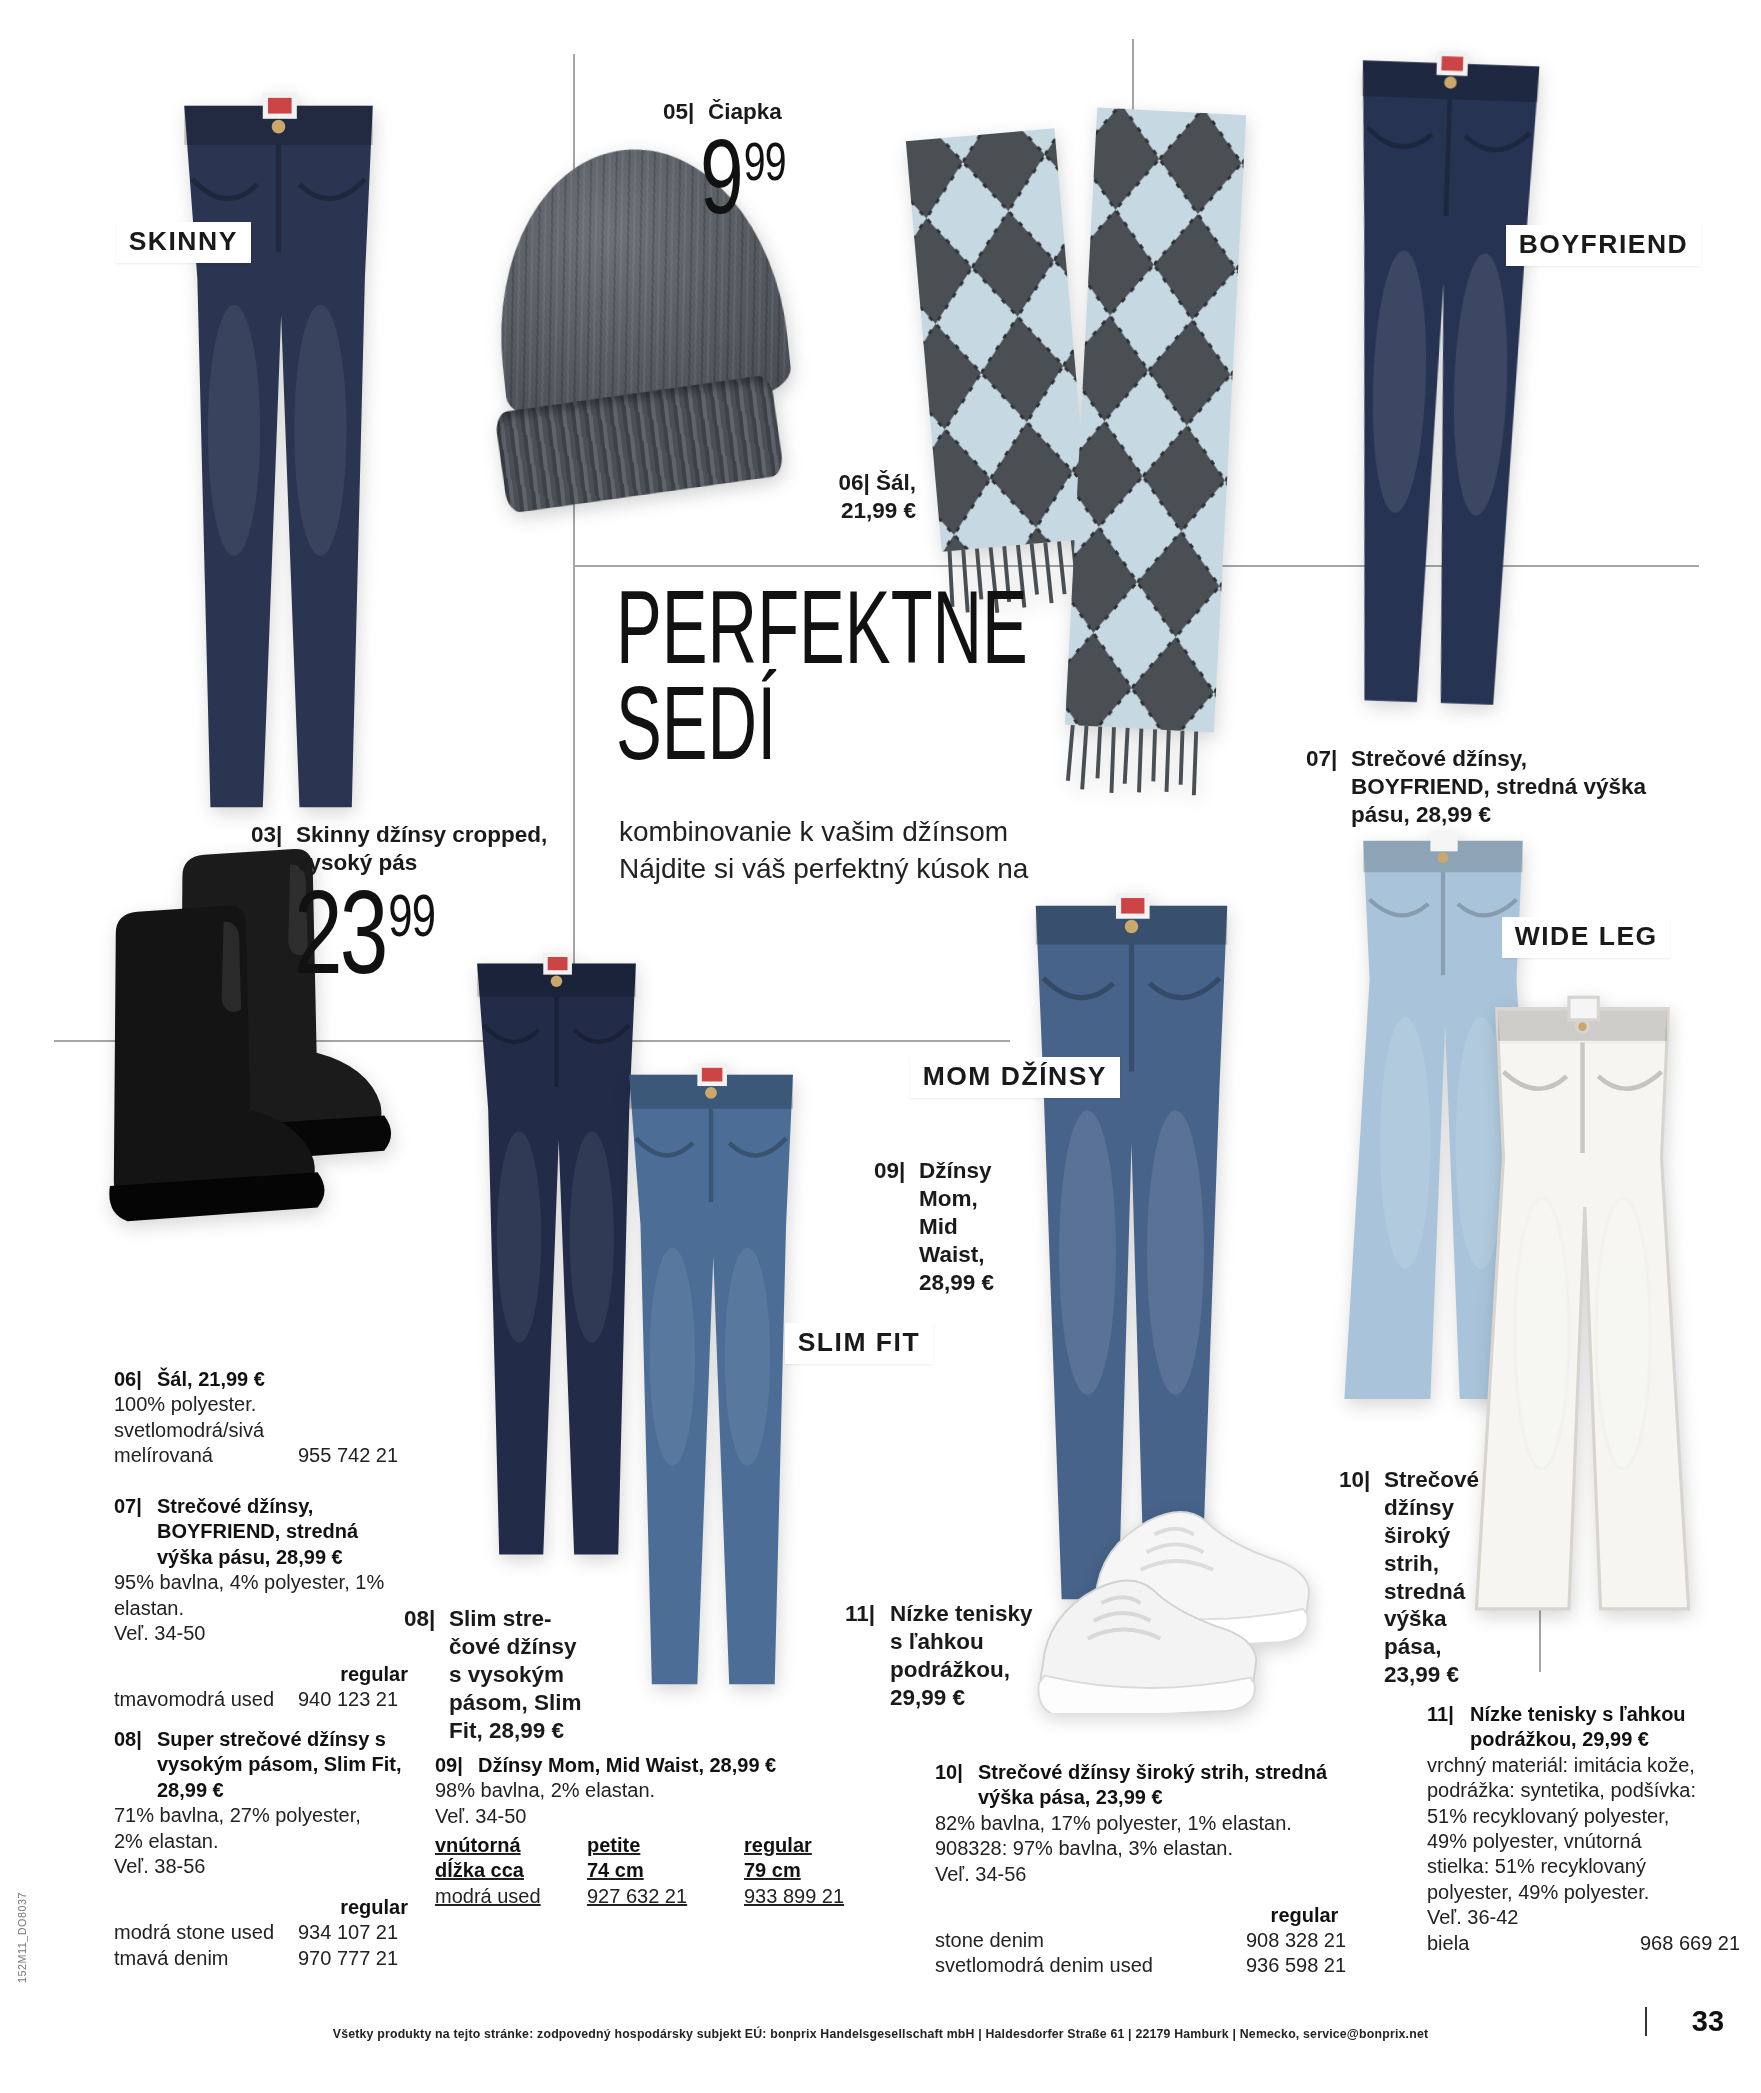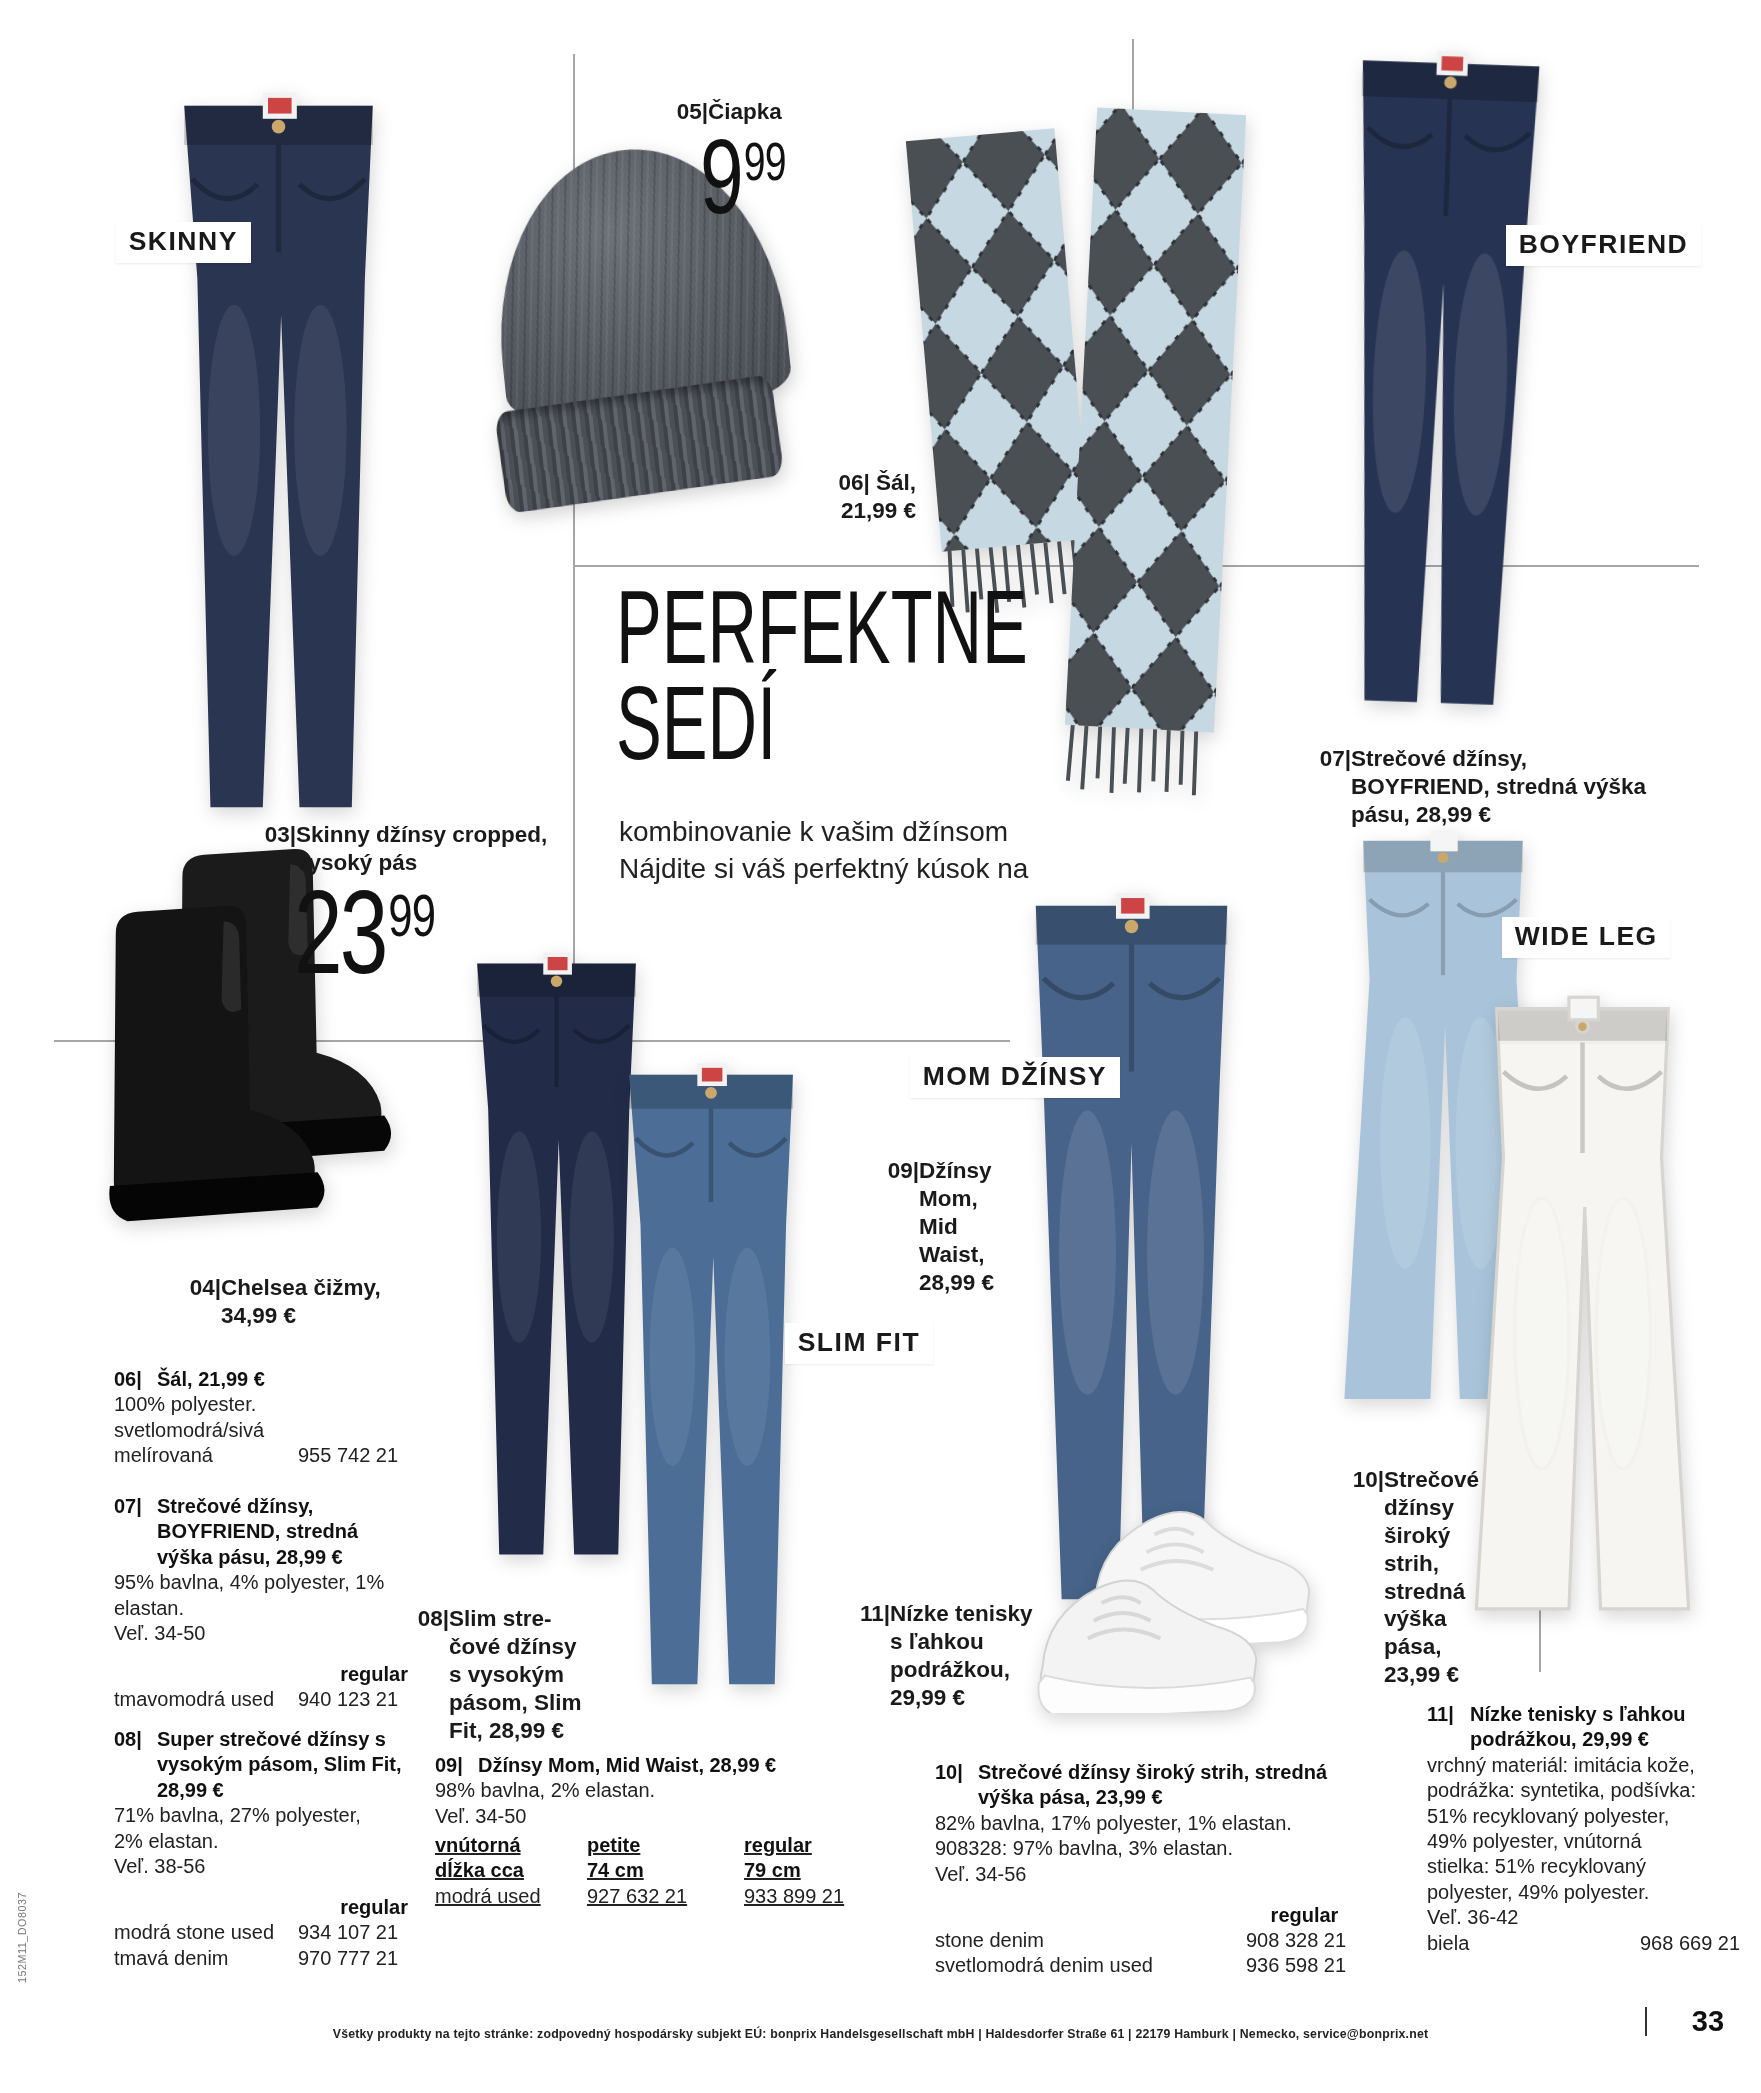--- a/index.html
+++ b/index.html
@@ -10,21 +10,21 @@
   }
   .gridline { position:absolute; background:#a6a6a6; z-index:1; }
   .product { position:absolute; z-index:2; filter:drop-shadow(2.9px 6.9px 8.8px rgba(0,0,0,0.16)); }
   .label-box {
     position:absolute; z-index:6; background:#fff; padding:3.9px 12.7px 5.9px;
     font-size:26.5px; font-weight:bold; letter-spacing:1.5px; white-space:nowrap;
     box-shadow:0 1px 2px rgba(0,0,0,0.08);
   }
   .callout { position:absolute; z-index:6; font-size:22.5px; font-weight:bold; line-height:1.24; }
   .hang { display:flex; }
-  .hang .code { flex:0 0 45px;text-align:right; }
+  .hang .code { flex:0 0 45px; }
   .bigprice {
     position:absolute; z-index:6; font-weight:400; letter-spacing:-3.9px;
     transform:scaleX(0.74); transform-origin:left top; white-space:nowrap; color:#111;
   }
   .bigprice .fr { font-size:0.5em; position:relative; top:-0.62em; letter-spacing:-1px; margin-left:3.9px; }
   .hero-title {
     position:absolute; z-index:6; font-size:104px; line-height:0.92; font-weight:400;
     letter-spacing:0px; transform:scaleX(0.66); transform-origin:left top; color:#111; white-space:nowrap;
   }
   .hero-sub { position:absolute; z-index:6; font-size:28px; line-height:1.32; color:#222; }
@@ -259,29 +259,20 @@
       <span>
         <span>Skinny džínsy cropped,</span><br>
         <span>vysoký pás</span>
       </span>
     </div>
   </div>
   <div class="bigprice" style="left:294px; top:864px; font-size:118px;">
     <span>23</span><span class="fr">99</span>
   </div>
 
-  <div class="callout" style="left:176px; top:1274px; width:294px;">
-    <div class="hang">
-        <span class="code">04|</span>
-      <span>
-        <span>Chelsea čižmy,</span><br>
-        <span>34,99 €</span>
-      </span>
-    </div>
-  </div>
 
   <div class="callout" style="left:874px; top:1157px; width:176px;">
     <div class="hang">
         <span class="code">09|</span>
       <span>
         <span>Džínsy</span><br>
         <span>Mom,</span><br>
         <span>Mid</span><br>
         <span>Waist,</span><br>
         <span>28,99 €</span>

